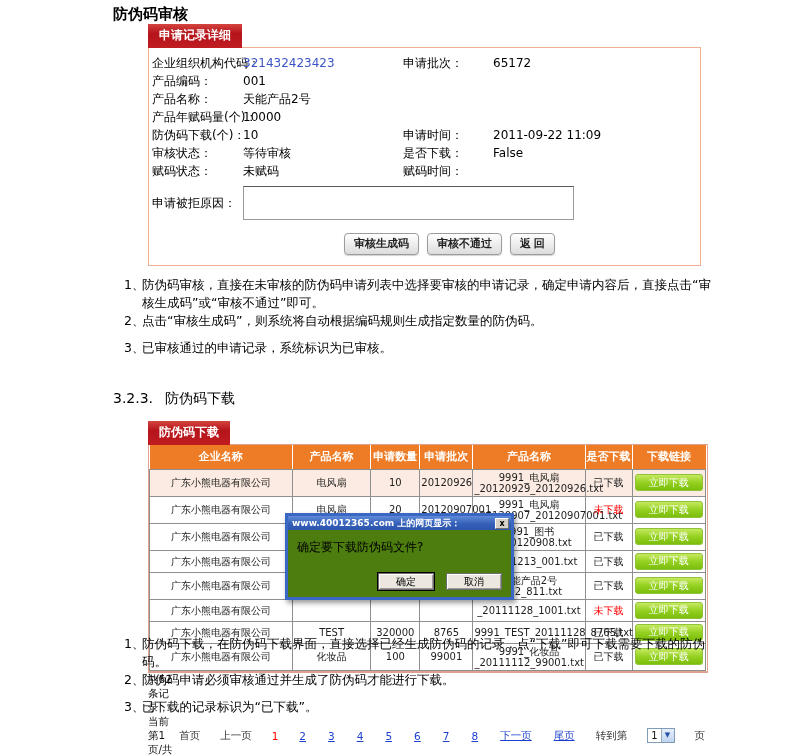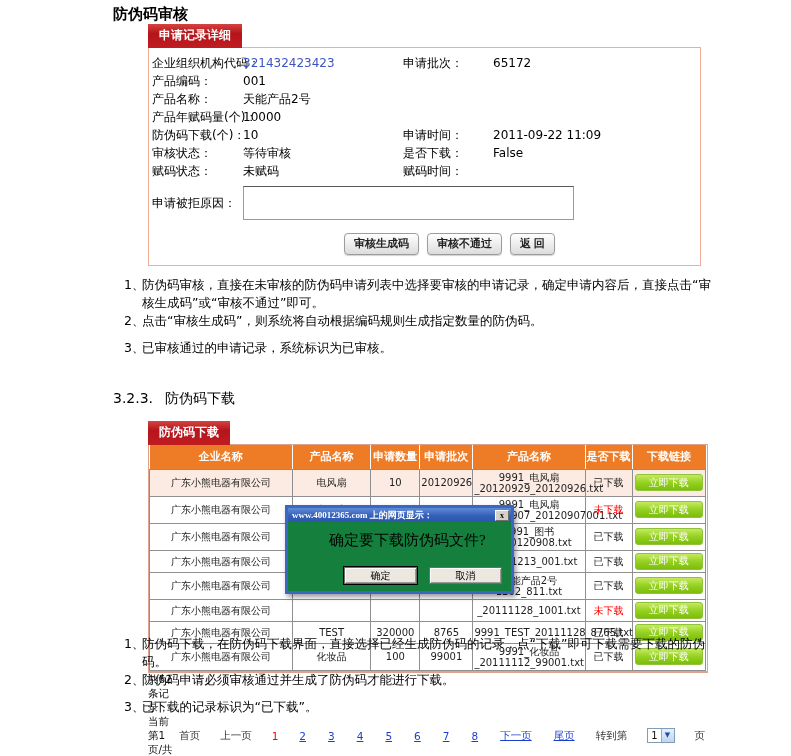--- a/index.html
+++ b/index.html
@@ -59,32 +59,32 @@
   .pg-static { color:#333; }
   .pg-current { color:#ff0000; }
   .pg-link { color:#1c3fd0; text-decoration:underline; cursor:pointer; margin:0 1px; }
   .fake-select { display:inline-flex; align-items:center; border:1px solid #7f9db9; background:#fff;
                  height:15px; font-size:10px; padding-left:3px; cursor:pointer; }
   .fake-select .arrow { display:inline-block; width:13px; height:13px; margin-left:3px; text-align:center;
                         font-size:7px; line-height:13px; color:#214fa3;
                         background:linear-gradient(180deg,#e7f0fc,#c0d4f0); border-left:1px solid #9ab; }
 
   
-  .dialog { position:absolute; left:137px; top:84px; width:229px; z-index:10;
-            border:3px solid #3a67c4; background:#15803d; box-shadow:2px 3px 5px rgba(0,0,0,.4);font-family:Liberation Serif, serif; }
+  .dialog { position:absolute; left:137px; top:92px; width:229px; z-index:10;
+            border:3px solid #3a67c4; background:#4d7c0f; box-shadow:2px 3px 5px rgba(0,0,0,.4); }
   .dlg-title { height:14px; display:flex; align-items:center; justify-content:space-between; padding:0 2px 0 4px;
                background:linear-gradient(180deg,#5f8ad9 0%,#3560b8 55%,#2b55ae 100%);
                color:#fff; font-size:9px; font-weight:bold; white-space:nowrap; }
   .dlg-x { width:14px; height:11px; background:#d6d2ca; color:#000; font-size:8px; line-height:10px;
            text-align:center; border:1px solid #fff; border-right-color:#6e6e6e; border-bottom-color:#6e6e6e;
            cursor:pointer; font-weight:bold; }
   .dlg-body { padding:9px 9px 7px; }
-  .dlg-msg { font-size:15px; color:#000;margin-left:32px; }
+  .dlg-msg { font-size:12px; color:#000; }
   .dlg-btns { display:flex; justify-content:flex-end; gap:12px; margin-top:17px; }
-  .dlg-btn { width:73px; height:17px; font-family:inherit; font-size:10px; color:#000; background:#ece8e0;
+  .dlg-btn { width:56px; height:17px; font-family:inherit; font-size:10px; color:#000; background:#ece8e0;
              border:1px solid #6e6e6e; box-shadow:inset 1px 1px 0 #fff, inset -1px -1px 0 #9a9a9a; cursor:pointer; }
   .dlg-btn.default { outline:1px solid #000; }
 </style>
 </head>
 <body>
 
 <div class="doc">
 
   <div class="h1">防伪码审核</div>
 

